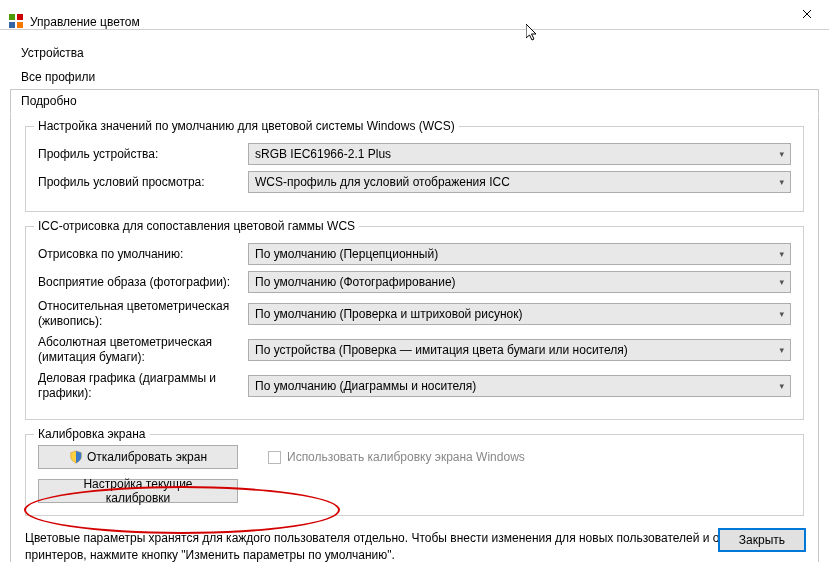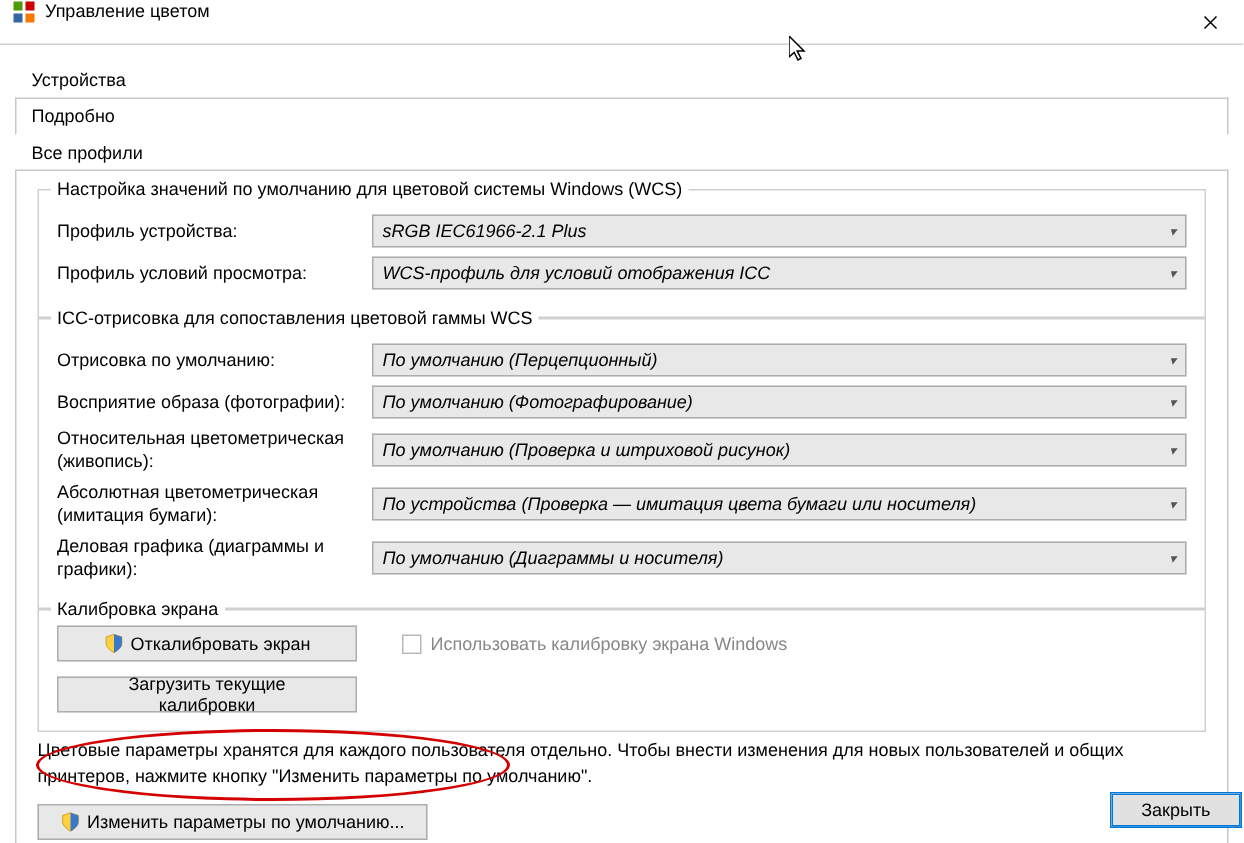--- a/index.html
+++ b/index.html
@@ -1,42 +1,42 @@
 <!DOCTYPE html>
 <html><head>
 <meta charset="utf-8">
 <style>
 * { box-sizing: border-box; margin: 0; padding: 0; }
 body { font-family: "Segoe UI", Tahoma, sans-serif; font-size: 12px; background: #fff; width: 829px; height: 562px; overflow: hidden; position: relative; }
-.titlebar { height: 30px; background: #fff; border-bottom: 1px solid #d0d0d0; display: flex; align-items: flex-start; padding: 0 0 0 8px; }
+.titlebar { height: 30px; background: #fff; border-bottom: 1px solid #d0d0d0; display: flex; align-items: flex-end; padding: 0 0 0 8px; }
 .titlebar-icon { width: 16px; height: 16px; margin-right: 6px; }
 .titlebar-text { flex: 1; font-size: 12px; }
 .titlebar-close { width: 45px; height: 30px; display:flex; align-items:center; justify-content:center; cursor:pointer; }
 .titlebar-close svg { width: 10px; height: 10px; }
 .content { padding: 8px 10px 0 10px; }
 .tabs { display: flex; border-bottom: 1px solid #c8c8c8; padding-top: 2px; flex-direction: column; }
 .tab { padding: 4px 10px 5px 10px; border: 1px solid transparent; border-bottom: none; cursor:pointer; position: relative; top: 1px; }
 .tab.active { background: #fff; border: 1px solid #c8c8c8; border-bottom: 1px solid #fff; }
 .panel { border: 1px solid #c8c8c8; border-top: none; padding: 12px 14px 14px 14px; }
-.fieldset { border: 1px solid #d0d0d0; padding: 10px 12px 12px 12px; position: relative; }
+.fieldset { border: 1px solid #d0d0d0; padding: 10px 12px 12px 12px; margin-bottom: 14px; position: relative; }
 .fieldset-legend { position: absolute; top: -8px; left: 8px; background: #fff; padding: 0 4px; font-size: 12px; }
 .row { display: flex; align-items: center; margin: 6px 0; }
 .row-label { width: 210px; padding-right: 8px; line-height: 1.25; }
 .row-control { flex: 1; }
-.dropdown { width: 100%; height: 22px; background: #e8e8e8; border: 1px solid #adadad; display: flex; align-items: center; padding: 0 6px; cursor: pointer; position: relative; font-style: italic; }
+.dropdown { width: 100%; height: 22px; background: #e8e8e8; border: 1px solid #adadad; display: flex; align-items: center; padding: 0 6px; cursor: pointer; position: relative; }
 .dropdown-text { flex: 1; font-size: 12px; }
 .dropdown-arrow { font-size: 9px; color: #555; }
 .btn { height: 24px; background: #e8e8e8; border: 1px solid #adadad; padding: 0 14px; display: inline-flex; align-items: center; font-size: 12px; cursor: pointer; }
 .shield-btn { display: inline-flex; align-items: center; gap: 4px; }
 .shield-icon { width: 14px; height: 14px; }
 .checkbox-row { display: flex; align-items: center; gap: 6px; color: #888; }
 .checkbox-box { width: 13px; height: 13px; border: 1px solid #b8b8b8; background: #fff; }
 .calib-row { display:flex; gap: 30px; align-items: center; margin-bottom: 8px; }
 .desc-text { margin: 4px 0 10px 0; line-height: 1.4; }
-.footer { position: absolute; bottom: 10px; right: 1px; }
+.footer { position: absolute; bottom: 10px; right: 23px; }
 .footer .btn { background: #e1e1e1; border: 1px solid #0078d7; box-shadow: inset 0 0 0 1px #0078d7; padding: 0 20px; }
 .ellipse-highlight { position: absolute; left: 24px; top: 486px; width: 316px; height: 48px; border: 2px solid #d40000; border-radius: 50%; pointer-events: none; }
 .cursor-arrow { position: absolute; left: 526px; top: 24px; pointer-events: none; }
 </style>
 </head>
 <body>
 
 <div class="titlebar">
   <svg class="titlebar-icon" viewBox="0 0 16 16">
       <rect x="1" y="1" width="6" height="6" fill="#4e9a06"></rect>
@@ -48,22 +48,22 @@
   <div class="titlebar-close">
     <svg viewBox="0 0 10 10">
         <path d="M1 1 L9 9 M9 1 L1 9" stroke="#000" stroke-width="1"></path>
       </svg>
   </div>
 </div>
 
 <div class="content">
   <div class="tabs">
     <div class="tab">Устройства</div>
+    <div class="tab">Все профили</div>
     <div class="tab active">Подробно</div>
-    <div class="tab">Все профили</div>
   </div>
   <div class="panel">
 
     <div class="fieldset">
       <div class="fieldset-legend">Настройка значений по умолчанию для цветовой системы Windows (WCS)</div>
       <div class="row">
         <div class="row-label">Профиль устройства:</div>
         <div class="row-control">
           <div class="dropdown">
             <span class="dropdown-text">sRGB IEC61966-2.1 Plus</span>
@@ -140,21 +140,21 @@
               <path d="M8 1 L14 3 V8 C14 12 8 15 8 15 V1 Z" fill="#3b78cc"></path>
             </svg>
           <span>Откалибровать экран</span>
         </button>
         <div class="checkbox-row">
           <div class="checkbox-box"></div>
           <span>Использовать калибровку экрана Windows</span>
         </div>
       </div>
       <button class="btn" style="width:200px; justify-content:center;">
-        <span>Загрузить текущие калибровки</span>
+        <span>Настройка текущие калибровки</span>
       </button>
     </div>
 
     <div class="desc-text">Цветовые параметры хранятся для каждого пользователя отдельно. Чтобы внести изменения для новых пользователей и общих принтеров, нажмите кнопку "Изменить параметры по умолчанию".</div>
 
     <button class="btn shield-btn">
       <svg class="shield-icon" viewBox="0 0 16 16">
           <path d="M8 1 L14 3 V8 C14 12 8 15 8 15 C8 15 2 12 2 8 V3 Z" fill="#ffd040" stroke="#c08000" stroke-width="0.5"></path>
           <path d="M8 1 L14 3 V8 C14 12 8 15 8 15 V1 Z" fill="#3b78cc"></path>
         </svg>

